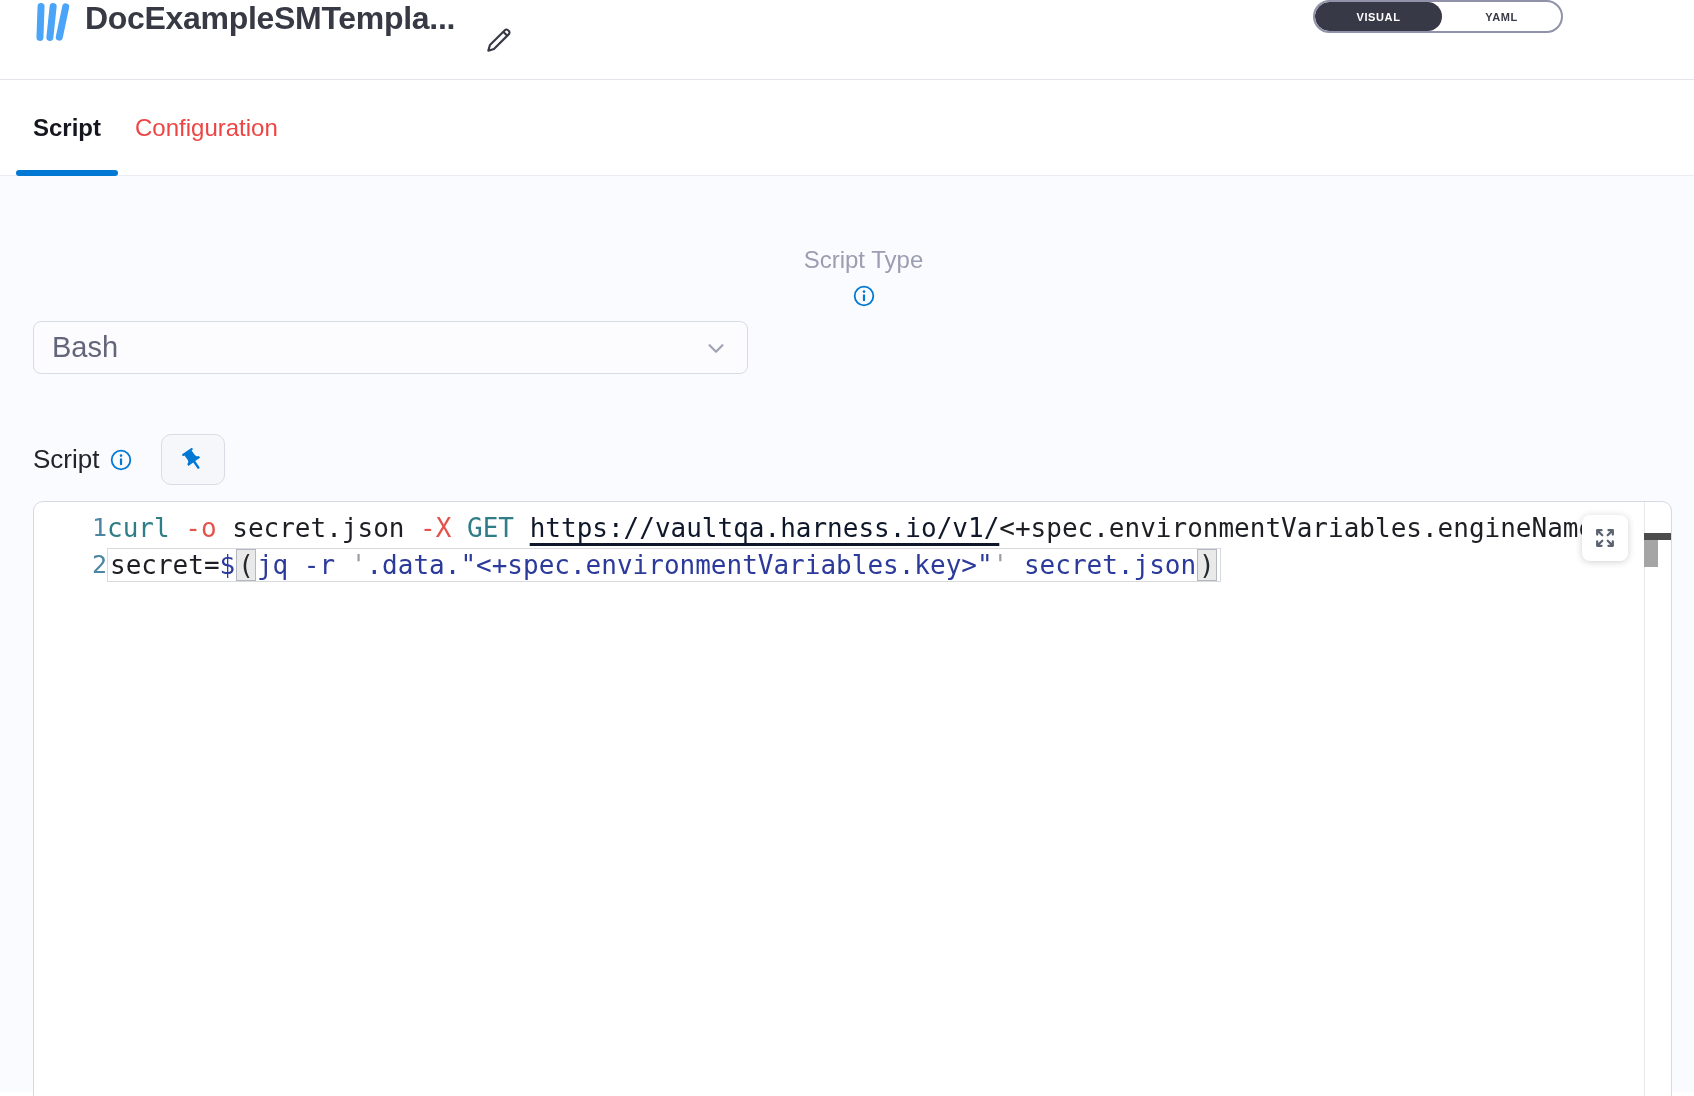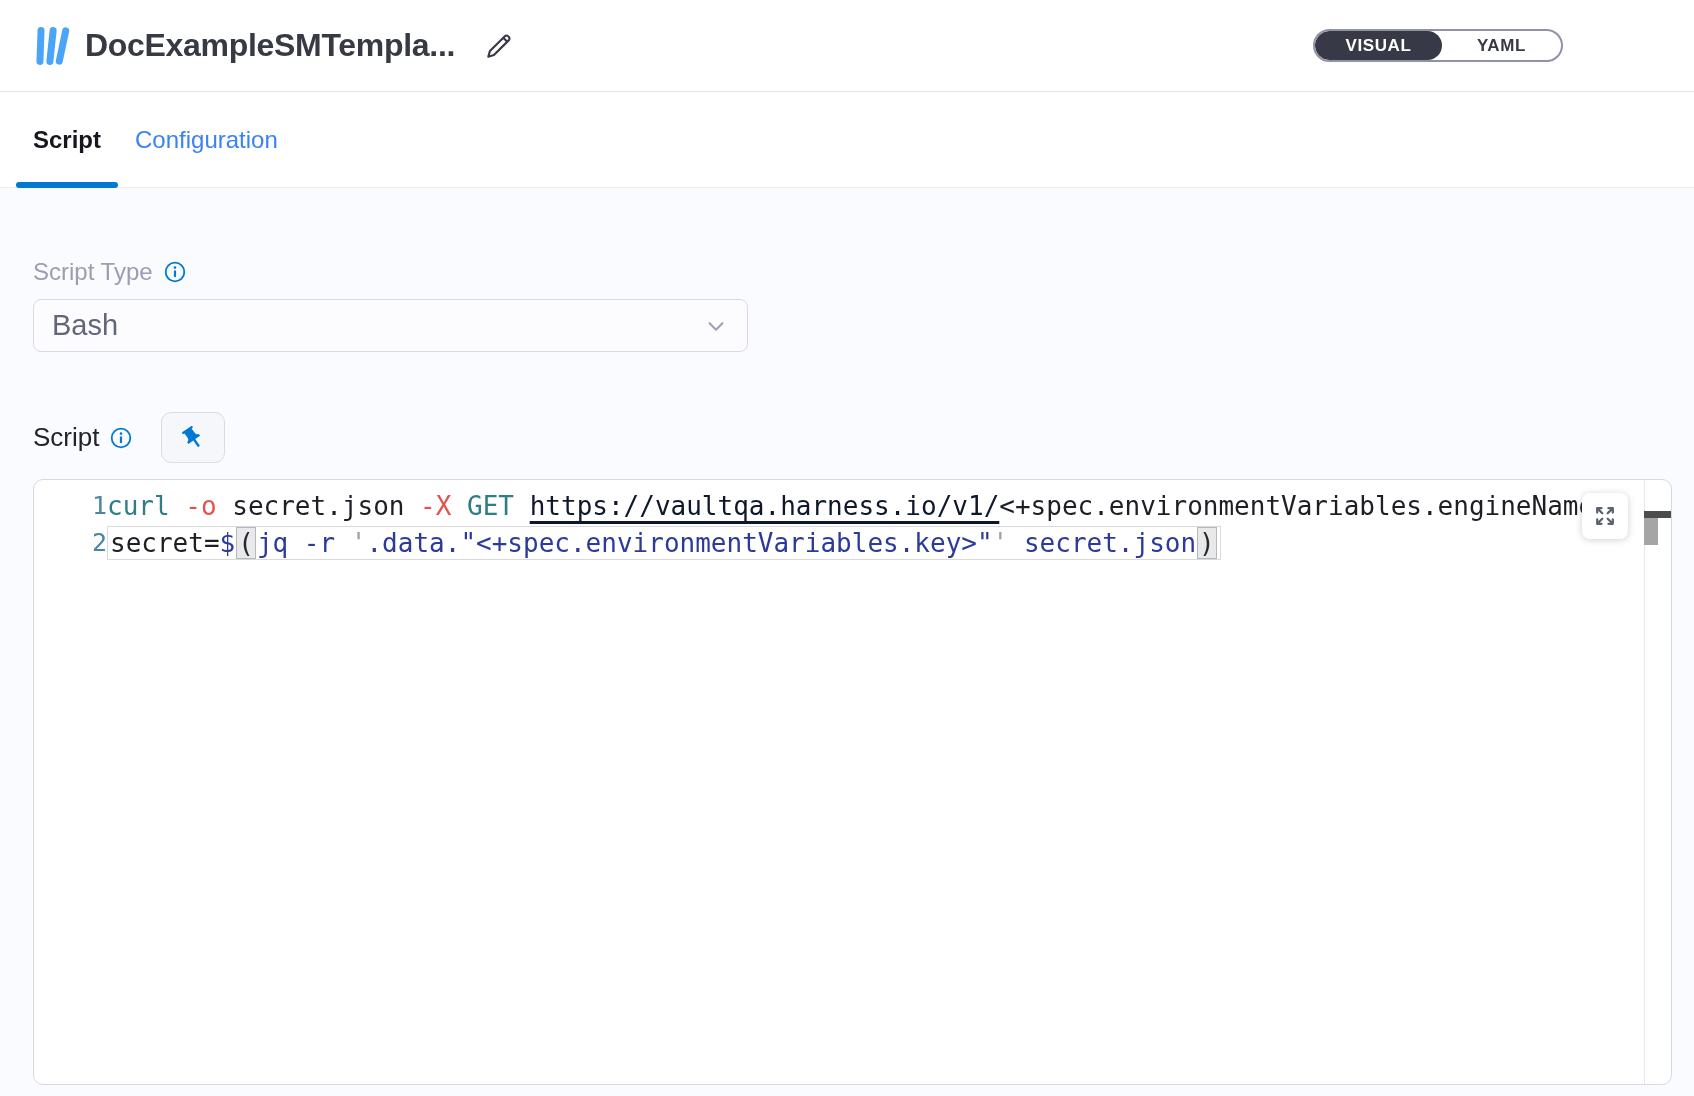--- a/index.html
+++ b/index.html
@@ -1,35 +1,35 @@
 <!DOCTYPE html>
 <html><head>
 <meta charset="utf-8">
 <style>
   * { margin:0; padding:0; box-sizing:border-box; }
   html,body { width:1694px; height:1096px; background:#fff; font-family:"Liberation Sans",sans-serif; overflow:hidden; }
 
   
-  .header { height:92px; display:flex; align-items:center; padding-left:33px; background:#fff; border-bottom:1px solid #e5e6ec; }
+  .header { height:80px; display:flex; padding-left:33px; background:#fff; border-bottom:1px solid #e5e6ec; }
   .logo { width:40px; height:44px; margin-right:12px; flex:none; }
   .title { font-size:32px; font-weight:700; color:#373a44; letter-spacing:-0.3px; }
   .edit-btn { margin-left:28px; background:none; border:none; cursor:pointer; display:flex; align-items:center; }
   .toggle { margin-left:auto; margin-right:131px; width:250px; height:33px; border:2px solid #8f92a8; border-radius:17px; background:#fff; display:flex; overflow:hidden; }
-  .toggle-seg { flex:1; display:flex; align-items:center; justify-content:center; font-size:17px; font-weight:700; letter-spacing:0.6px; color:#383946; cursor:pointer; }
+  .toggle-seg { flex:1; display:flex; align-items:center; justify-content:center; font-size:11px; font-weight:700; letter-spacing:0.6px; color:#383946; cursor:pointer; }
   .toggle-seg.selected { background:#383946; color:#fff; border-radius:15px; flex:0 0 127px; }
 
   
   .tabbar { height:96px; display:flex; padding-left:16px; background:#fff; border-bottom:1px solid #ececf2; }
-  .tab { padding:0 17px; display:flex; align-items:center; position:relative; font-size:24px; color:#3b82f6; cursor:pointer; }
+  .tab { padding:0 17px; display:flex; align-items:center; position:relative; font-size:24px; color:#ef4444; cursor:pointer; }
   .tab.active { font-weight:700; color:#15161e; }
   .tab.active::after { content:""; position:absolute; left:0; right:0; bottom:-1px; height:6px; background:#0278d5; border-radius:4px; }
 
   
   .content { background:#fafbff; height:916px; padding:70px 0 0 33px; }
-  .field-label { display:flex; align-items:center; gap:10px; font-size:24px; color:#9b9db1; }
+  .field-label { display:flex; align-items:center; gap:10px; font-size:24px; color:#9b9db1;flex-direction:column; }
   .info-icon { display:inline-flex; }
   .select { margin-top:13px; width:715px; height:53px; border:1.5px solid #d8dae6; border-radius:8px; background:#fcfcfe; display:flex; align-items:center; justify-content:space-between; padding:0 20px 0 18px; font-size:29px; color:#63657a; cursor:pointer; }
 
   .script-row { margin-top:60px; display:flex; align-items:center; }
   .script-label-wrap { display:flex; align-items:center; gap:10px; font-size:26px; color:#22232c; }
   .pin-btn { width:64px; height:51px; margin-left:28px; border:1.5px solid #d9dbe6; border-radius:10px; background:#f6f7fb; display:flex; align-items:center; justify-content:center; cursor:pointer; }
 
   
   .editor { margin-top:16px; width:1639px; height:606px; border:1.5px solid #d6d8e4; border-radius:10px; background:#fff; position:relative; overflow:hidden; padding-top:7px; font-family:"DejaVu Sans Mono","Liberation Mono",monospace; font-size:26px; }
   .code-line { height:37px; display:flex; align-items:center; white-space:pre; }

